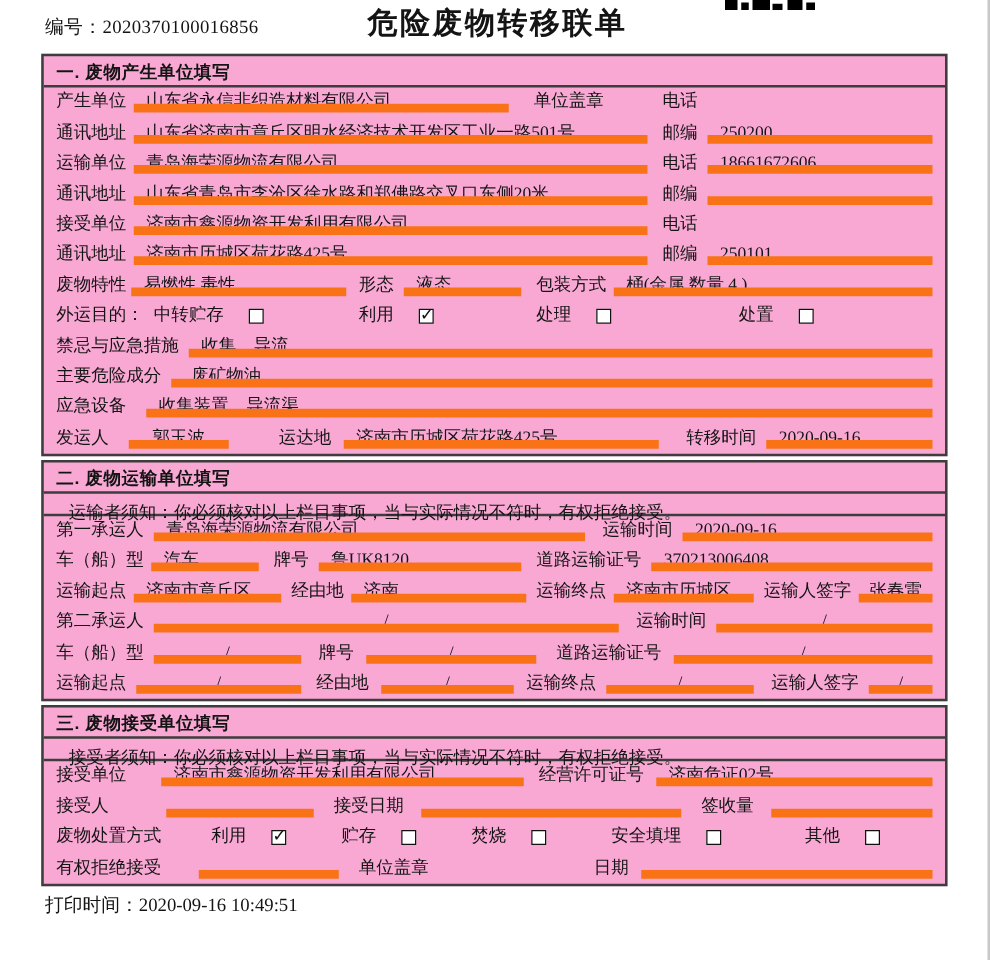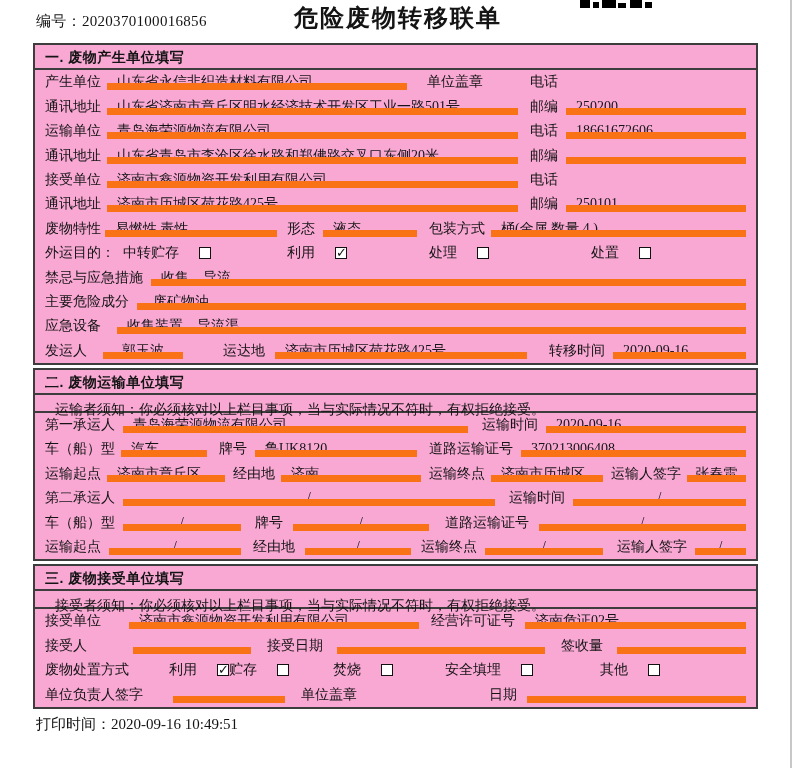--- a/index.html
+++ b/index.html
@@ -281,21 +281,21 @@
       </div>
 
       <div class="row">
         <span class="lbl">废物处置方式</span>
         <span class="opt" style="margin-left:40px">
           <span class="lbl">利用</span>
           <span class="cb">
               <span class="mark">✓</span>
             </span>
         </span>
-        <span class="opt" style="">
+        <span class="opt" style="margin-left:44px">
           <span class="lbl">贮存</span>
           <span class="cb">
               <span class="mark"></span>
             </span>
         </span>
         <span class="opt" style="margin-left:44px">
           <span class="lbl">焚烧</span>
           <span class="cb">
               <span class="mark"></span>
             </span>
@@ -308,21 +308,21 @@
         </span>
         <span class="opt" style="margin-left:67px">
           <span class="lbl">其他</span>
           <span class="cb">
               <span class="mark"></span>
             </span>
         </span>
       </div>
 
       <div class="row">
-        <span class="lbl">单位负责人签字</span>
+        <span class="lbl">有权拒绝接受</span>
         <span class="u" style="width:112px;margin-left:30px"></span>
         <span class="lbl" style="margin-left:16px">单位盖章</span>
         <span style="width:132px;flex:none"></span>
         <span class="lbl">日期</span>
         <span class="u fill" style="margin-left:10px"></span>
       </div>
     </section>
   </div>
 
   <div class="print-time">

